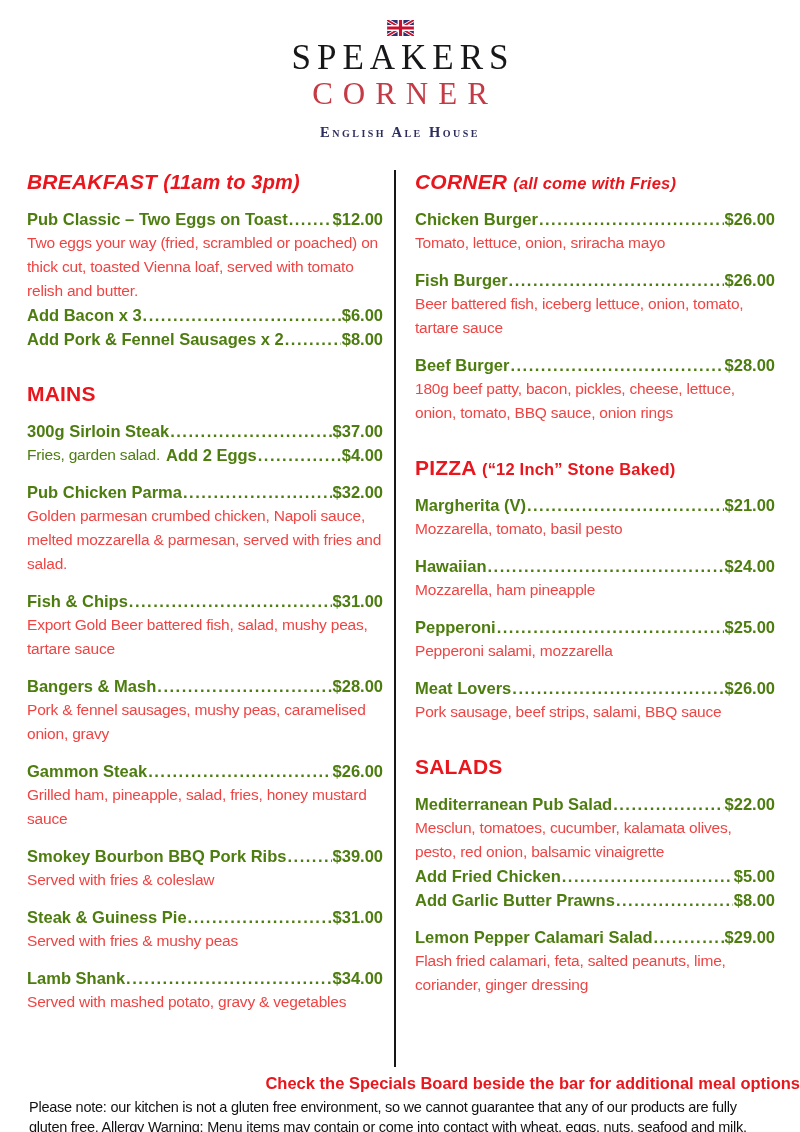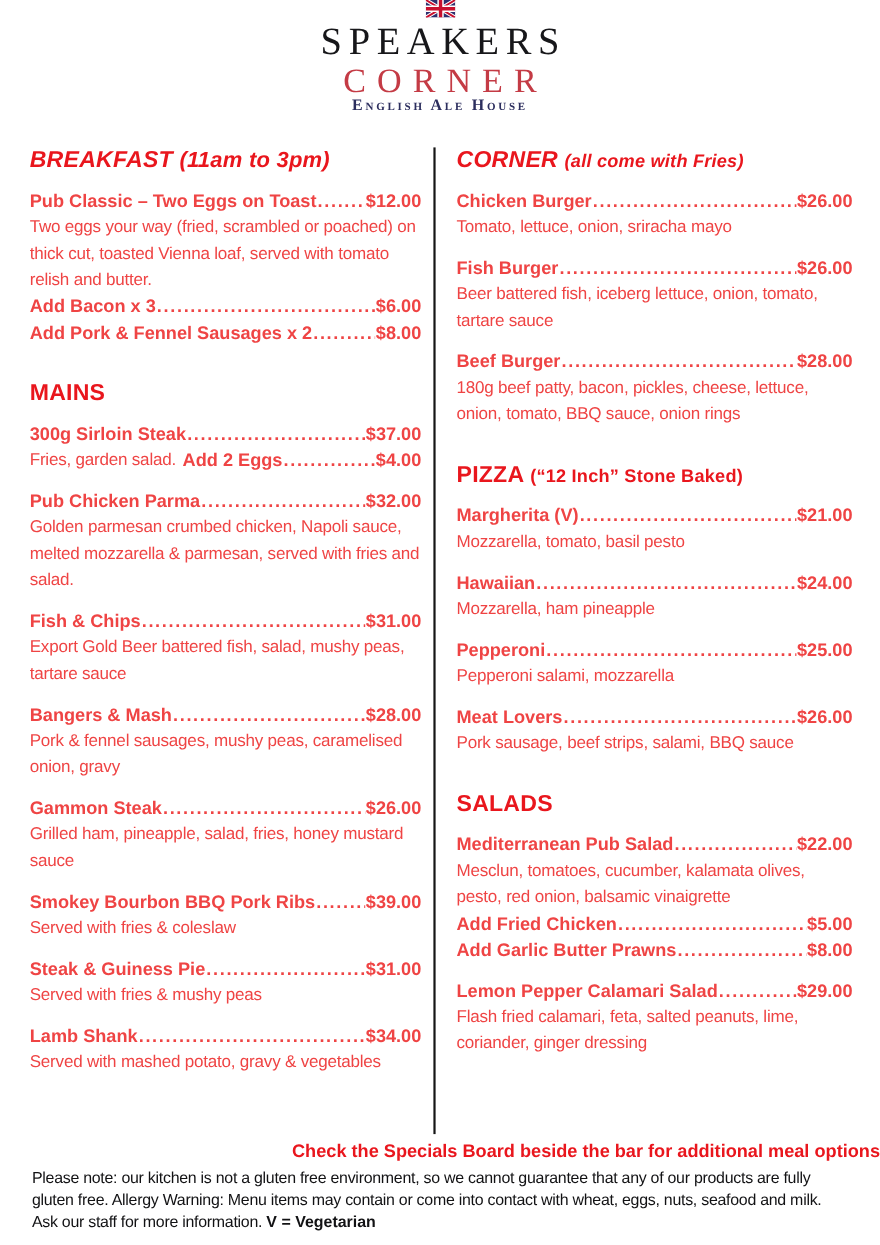--- a/index.html
+++ b/index.html
@@ -4,57 +4,57 @@
 <style>
   * { box-sizing: border-box; }
   html, body { margin: 0; padding: 0; background: #ffffff; }
   .page {
     width: 800px; height: 1132px; position: relative; overflow: hidden;
     background: #ffffff; color: #1d1d1f;
     font-family: "Liberation Sans", sans-serif;
   }
 
   
-  .logo { text-align: center; padding-top: 0; }
+  .logo { text-align: center; padding-top: 20px; }
   .flag { line-height: 0; }
   .flag svg { display: inline-block; }
   .logo-top {
     font-family: "Liberation Serif", serif;
     font-size: 35px; letter-spacing: 6px; padding-left: 6px;
     color: #17171a; line-height: 1; margin-top: 4px;
   }
   .logo-bottom {
     font-family: "Liberation Serif", serif;
     font-size: 31px; letter-spacing: 10px; padding-left: 10px;
     color: #c43b45; line-height: 1; margin-top: 3px;
   }
   .logo-sub {
     font-family: "Liberation Serif", serif; font-variant: small-caps;
     font-weight: bold; font-size: 14.5px; letter-spacing: 2.5px;
-    color: #2c2e5e; margin-top: 0; line-height: 1;
+    color: #2c2e5e; margin-top: 16px; line-height: 1;
   }
 
   
   .menu-wrap { display: flex; margin: 30px 25px 0 27px; height: 897px; }
   .col-left  { flex: none; width: 356px; }
   .divider   { flex: none; width: 2px; background: #161616; margin: 0 19px 0 11px; }
   .col-right { flex: 1; min-width: 0; }
 
   .sec-heading {
     margin: 31px 0 0 0; font-size: 21px; font-weight: bold;
     color: #e9161d; line-height: 1.15; letter-spacing: 0.2px;
   }
   .menu-section:first-child .sec-heading { margin-top: 0; font-style: italic; }
   .h-sub { font-size: 16.5px; }
   .h-sub.large { font-size: 20px; }
 
   .menu-item { margin-top: 13px; }
   .dot-row {
     display: flex; align-items: flex-end;
-    font-weight: bold; font-size: 16.5px; line-height: 24px; color: #ef4444;
+    font-weight: bold; font-size: 16.5px; line-height: 24px; color: #4d7c0f;
   }
   .dot-row .nm { white-space: nowrap; }
   .dots { flex: 1; overflow: hidden; white-space: nowrap; margin: 0 1px; min-width: 12px; }
   .dots::after {
     content: "......................................................................................";
     font-weight: bold; letter-spacing: 1.5px;
   }
   .price { white-space: nowrap; }
   .desc {
     margin: 0; font-weight: normal; font-size: 15.5px;

